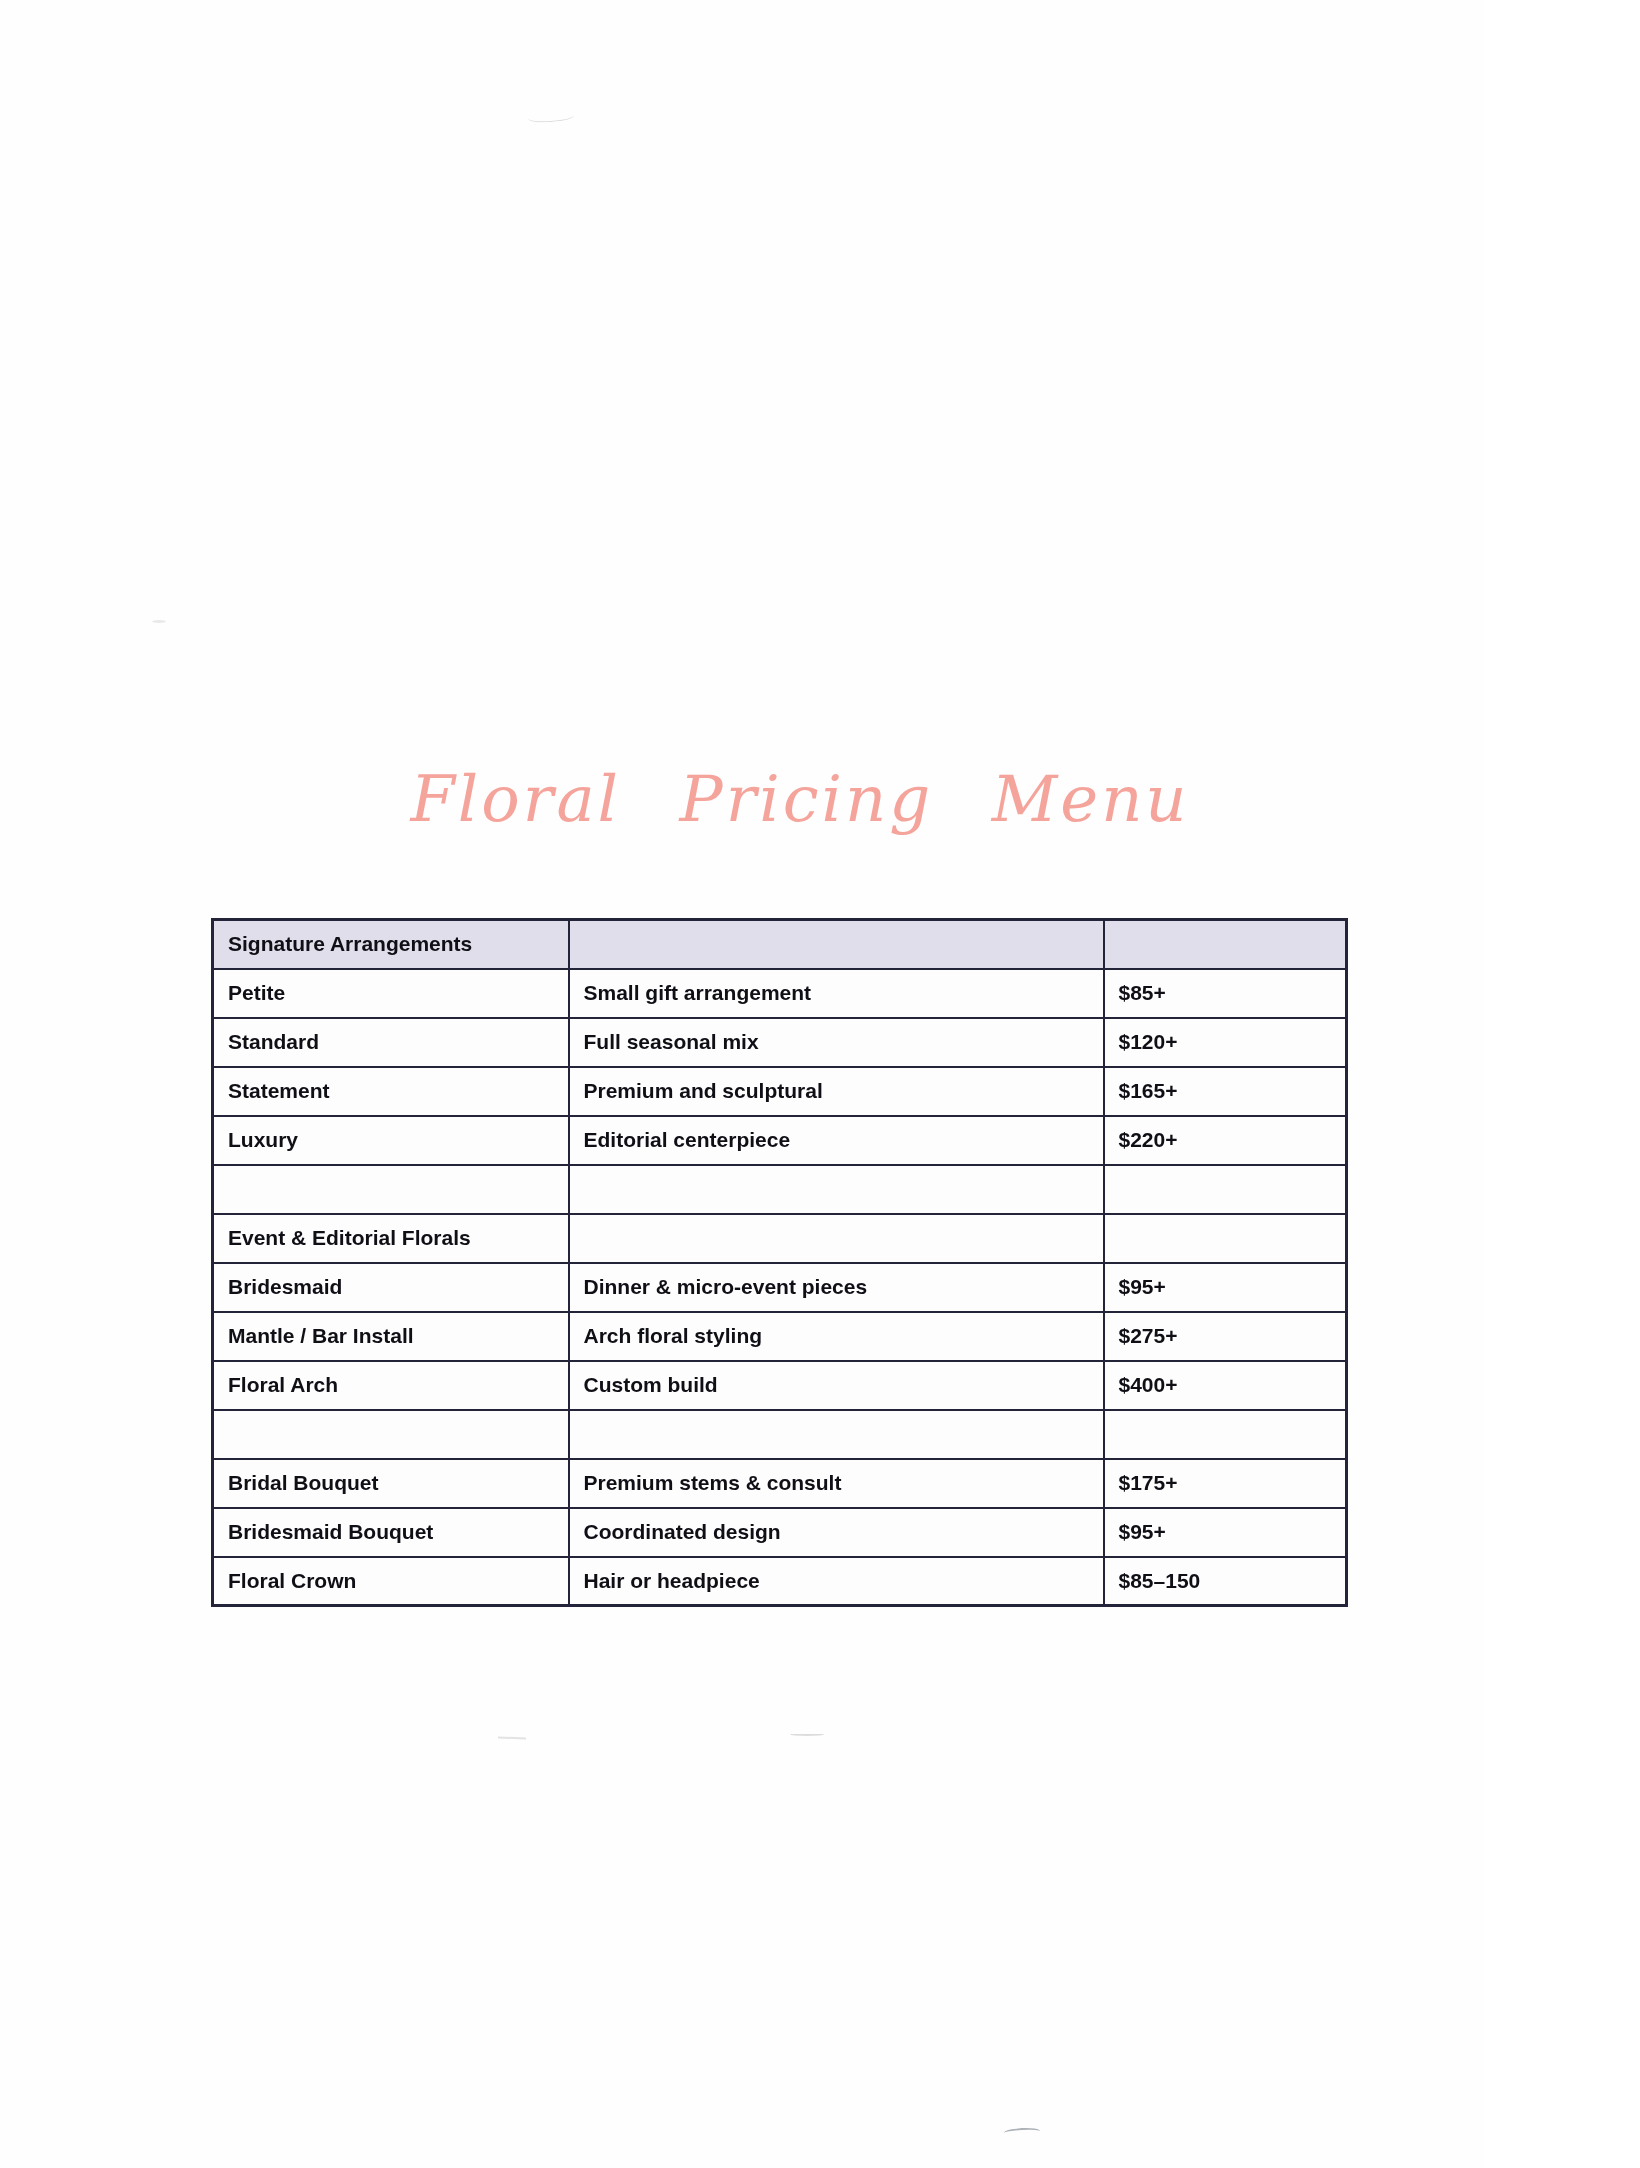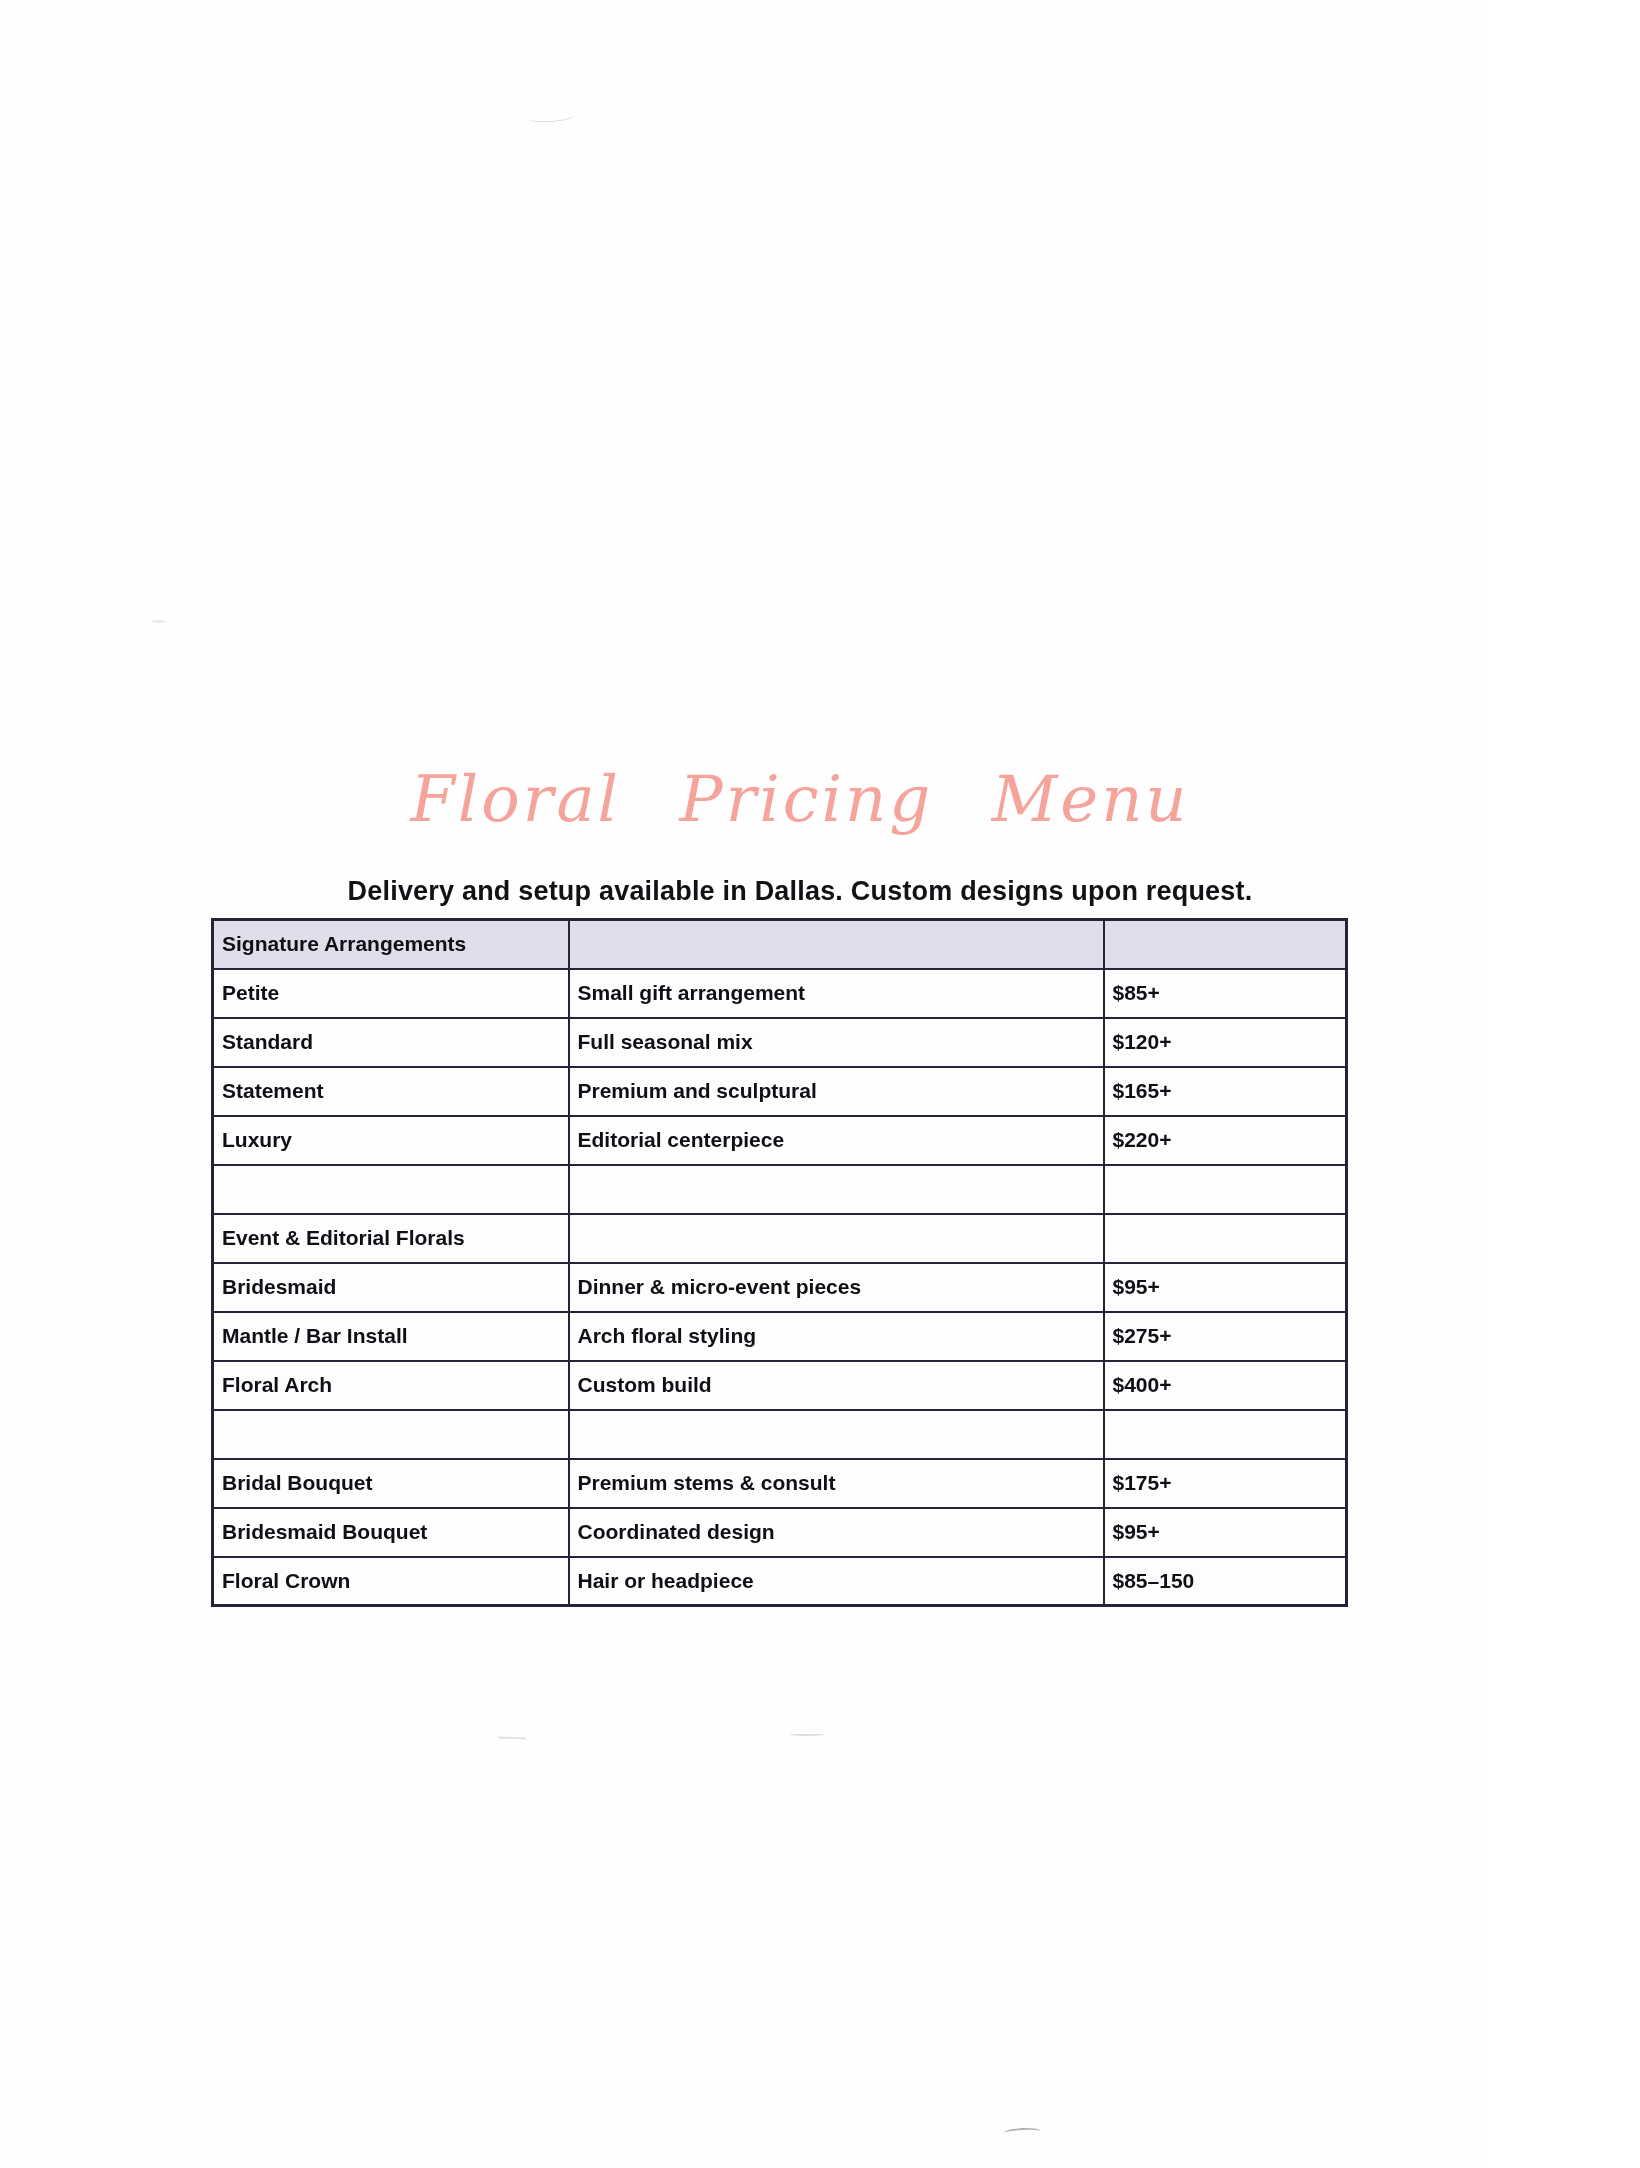--- a/index.html
+++ b/index.html
@@ -43,21 +43,21 @@
     top: 918px;
     left: 211px;
     width: 1134px;
     border-collapse: collapse;
     table-layout: fixed;
     border: 3px solid #23233a;
   }
   table.pricing td {
     border: 2px solid #23233a;
     height: 49px;
-    padding: 0 8px;
+    padding: 0 14px;
     font-size: 21px;
     font-weight: bold;
     color: #0f0f16;
     vertical-align: middle;
     background: #fdfdfd;
     overflow: hidden;
     white-space: nowrap;
   }
   table.pricing tr.shaded td { background: #dfdeea; }
   .col-name  { width: 356px; }
@@ -92,21 +92,20 @@
 </head>
 <body>
 
 <div class="page">
 
   <span class="artifact artifact-arc"></span>
   <span class="artifact artifact-dot"></span>
 
   <h1 class="title">Floral Pricing Menu</h1>
 
-  <p class="subtitle">Delivery and setup available in Dallas. Custom designs upon request.</p>
 
   <table class="pricing">
     <colgroup>
       <col class="col-name">
       <col class="col-desc">
       <col class="col-price">
     </colgroup>
     <tbody>
       <tr class="shaded">
         <td>Signature Arrangements</td>

